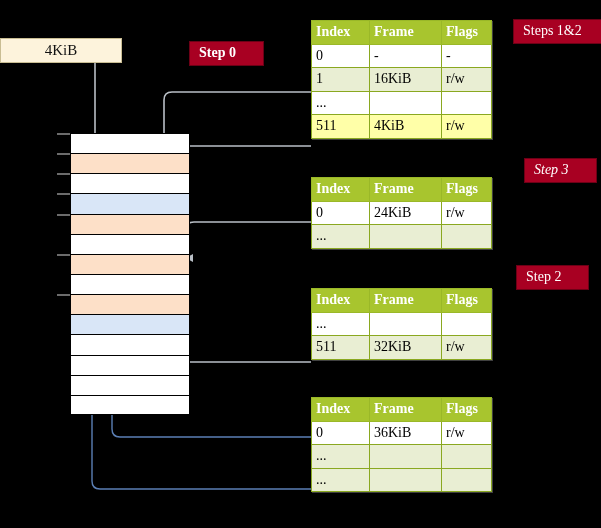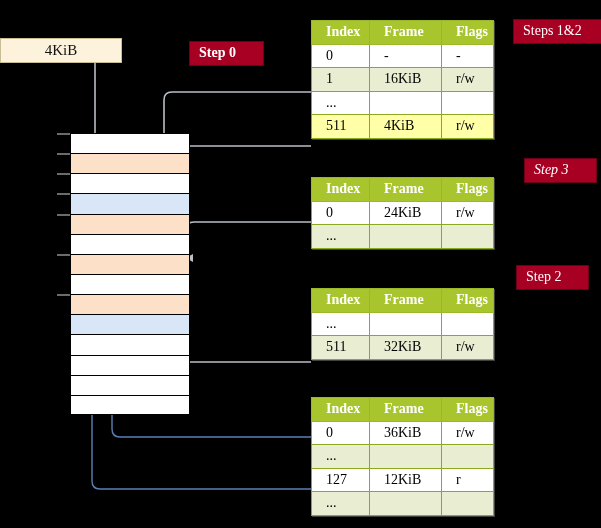--- a/index.html
+++ b/index.html
@@ -65,21 +65,21 @@
   .ptable{
     position:absolute;
     border-collapse:collapse;
     border-spacing:0;
     background:#fff;
     font-size:14px;
     box-shadow:1px 1px 0 rgba(255,255,255,.25);
   }
   .ptable td,.ptable th{
     border:1px solid #8aa820;
-    padding:2px 5px 3px 14px;
+    padding:2px 5px 3px 4px;
     text-align:left;
     vertical-align:top;
     font-weight:normal;
     line-height:1.25;
     height:19px;
     box-sizing:border-box;
     font-family:Liberation Serif, serif;
   }
   .ptable th{
     background:#a8c52e;
@@ -256,25 +256,20 @@
         <tr class="odd">
           <td class="c-index">0</td>
           <td class="c-frame">36KiB</td>
           <td class="c-flags">r/w</td>
         </tr>
         <tr class="even">
           <td class="c-index">...</td>
           <td class="c-frame"></td>
           <td class="c-flags"></td>
         </tr>
-        <tr class="odd">
-          <td class="c-index">127</td>
-          <td class="c-frame">12KiB</td>
-          <td class="c-flags">r</td>
-        </tr>
         <tr class="even">
           <td class="c-index">...</td>
           <td class="c-frame"></td>
           <td class="c-flags"></td>
         </tr>
       </tbody>
     </table>
 
 </div>
 

